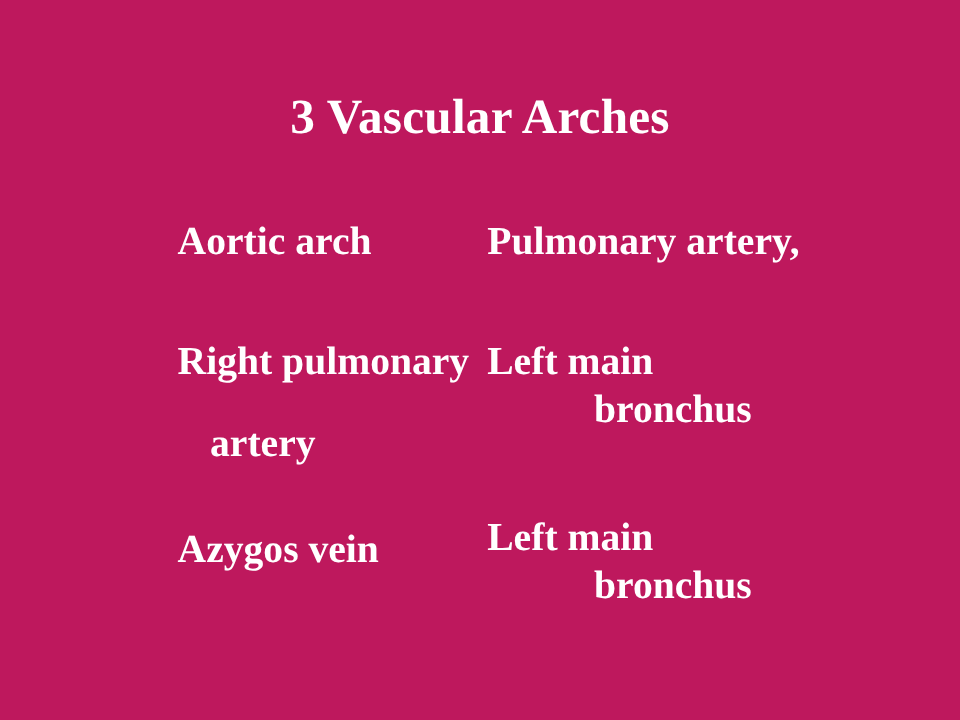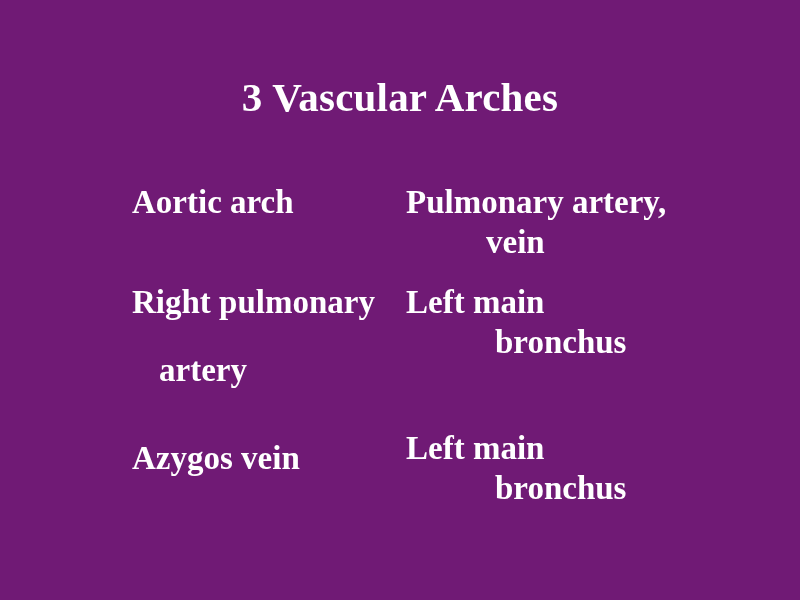--- a/index.html
+++ b/index.html
@@ -12,21 +12,21 @@
     height: 600px;
     overflow: hidden;
     background: #0000ff;
     font-family: "Liberation Serif", "DejaVu Serif", serif;
     -webkit-font-smoothing: antialiased;
   }
   .slide {
     position: relative;
     width: 800px;
     height: 600px;
-    background: #701a75;
+    background: #be185d;
   }
   .slide-title {
     position: absolute;
     left: 0;
     top: 74px;
     width: 800px;
     text-align: center;
     color: #ffffff;
     font-size: 41px;
     font-weight: bold;
@@ -39,21 +39,21 @@
     color: #ffffff;
     font-size: 33px;
     font-weight: bold;
     line-height: 40px;
     white-space: nowrap;
   }
   .entry .line {
     display: block;
   }
   
-  .col-left  { left: 132px; }
+  .col-left  { left: 148px; }
   
   .col-right { left: 406px; font-family: Liberation Serif, serif; }
 
   .row1 { top: 182px; }
   .row2 { top: 282px; }
   .row3-left  { top: 438px; }
   .row3-right { top: 428px; }
 
   
   .indent-sm  { padding-left: 27px; margin-top: 28px; }
@@ -75,21 +75,20 @@
     <span class="line">Right pulmonary</span>
     <span class="line indent-sm">artery</span>
   </div>
 
   <div class="entry col-left row3-left">
     <span class="line">Azygos vein</span>
   </div>
 
   <div class="entry col-right row1">
     <span class="line">Pulmonary artery,</span>
-    <span class="line indent-md">vein</span>
   </div>
 
   <div class="entry col-right row2">
     <span class="line">Left main</span>
     <span class="line indent-lg">bronchus</span>
   </div>
 
   <div class="entry col-right row3-right">
     <span class="line">Left main</span>
     <span class="line indent-lg">bronchus</span>

